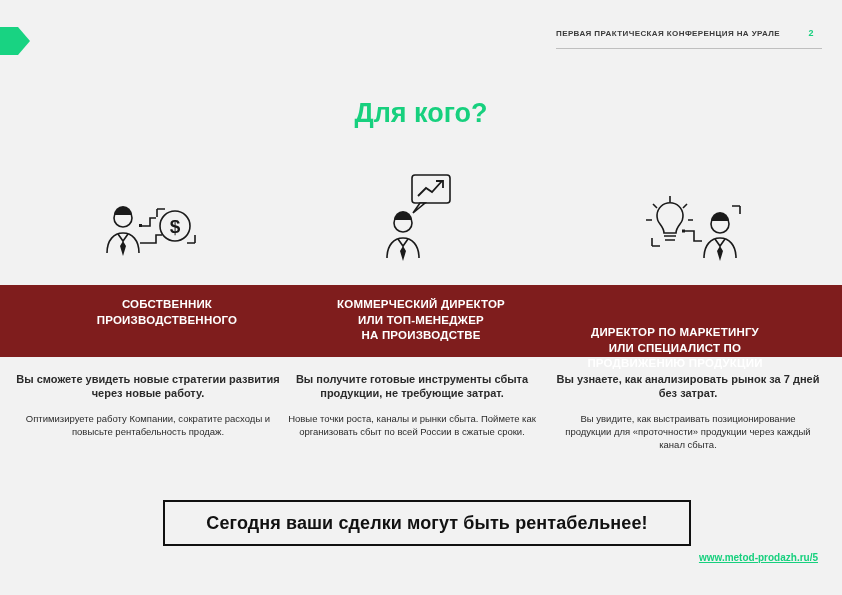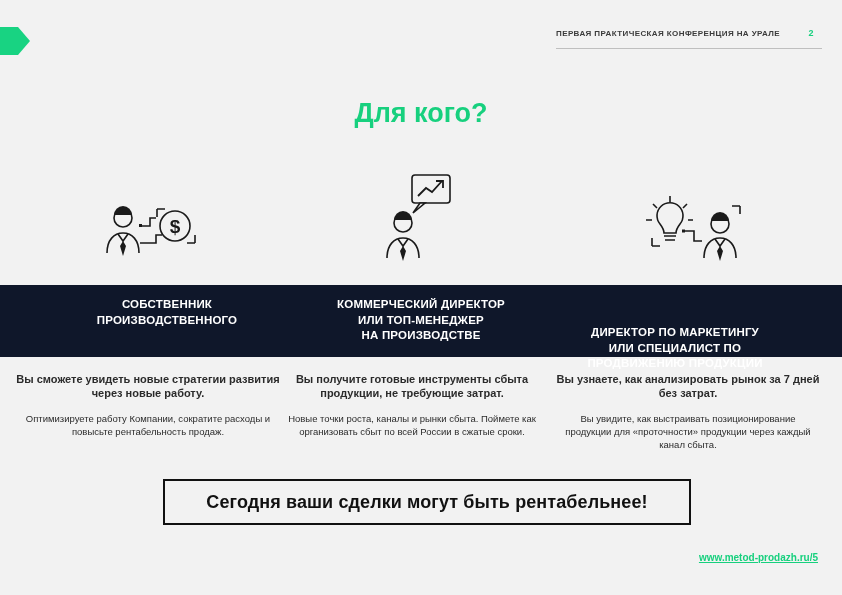--- a/index.html
+++ b/index.html
@@ -97,21 +97,21 @@
   .icon-cell.c2 { left: 281px; }
   .icon-cell.c3 { left: 548px; }
 
   
   .green-band {
     position: absolute;
     left: 0;
     top: 285px;
     width: 842px;
     height: 72px;
-    background: #0f172a;
+    background: #7f1d1d;
   }
   .band-col {
     position: absolute;
     top: 12px;
     width: 270px;
     text-align: center;
     color: #ffffff;
     font-size: 11.5px;
     font-weight: bold;
     line-height: 15.5px;
@@ -143,21 +143,21 @@
     font-size: 9.5px;
     line-height: 13px;
     margin: 12px;
     color: #2b2b2b;
   }
 
   
   .callout {
     position: absolute;
     left: 163px;
-    top: 479px;
+    top: 500px;
     width: 524px;
     height: 42px;
     border: 2.5px solid #111111;
     background: transparent;
     display: flex;
     align-items: center;
     justify-content: center;
   }
   .callout-text {
     font-size: 18px;

